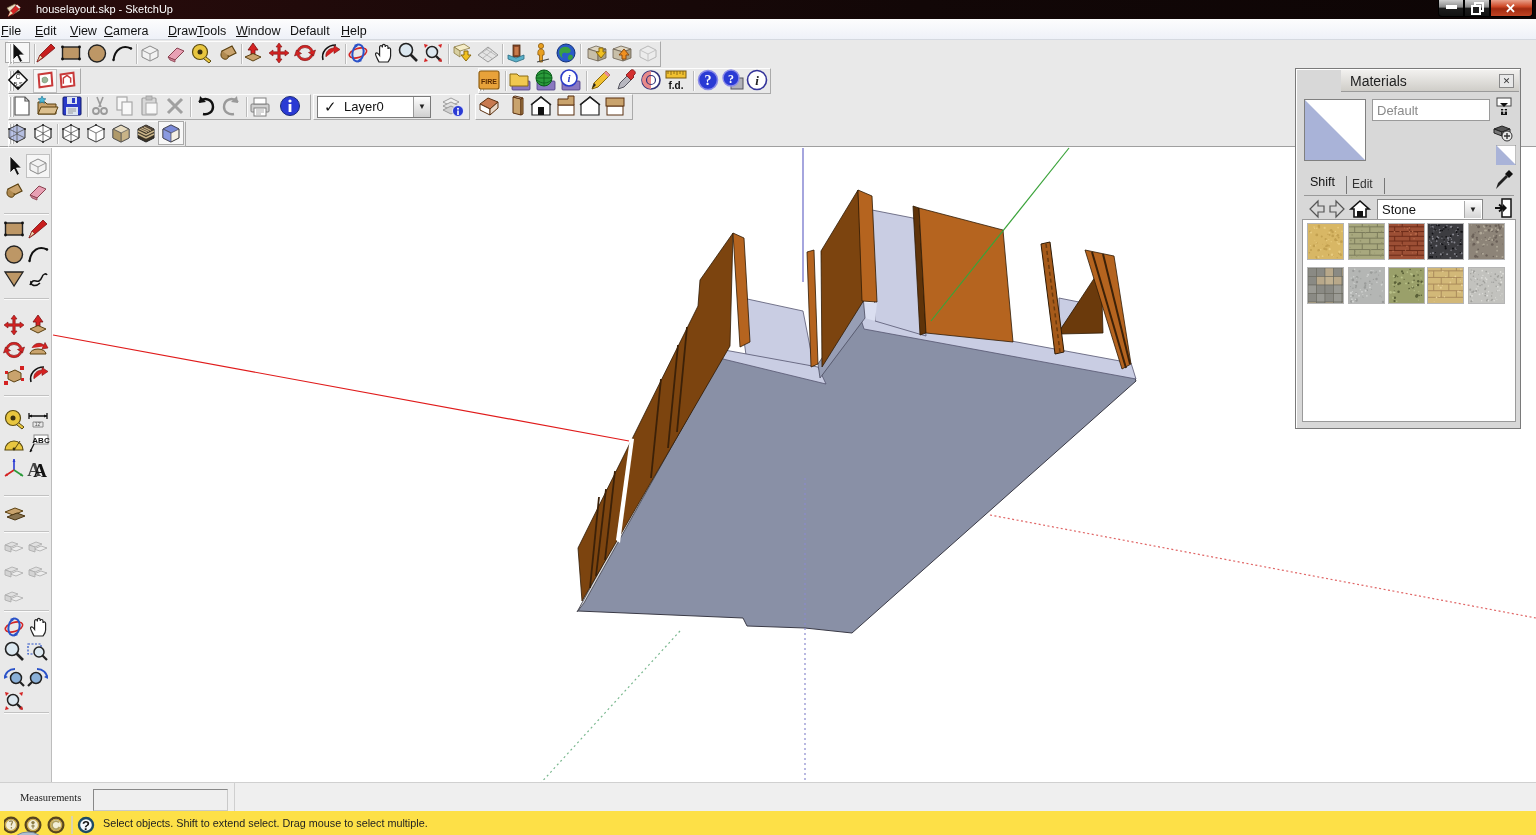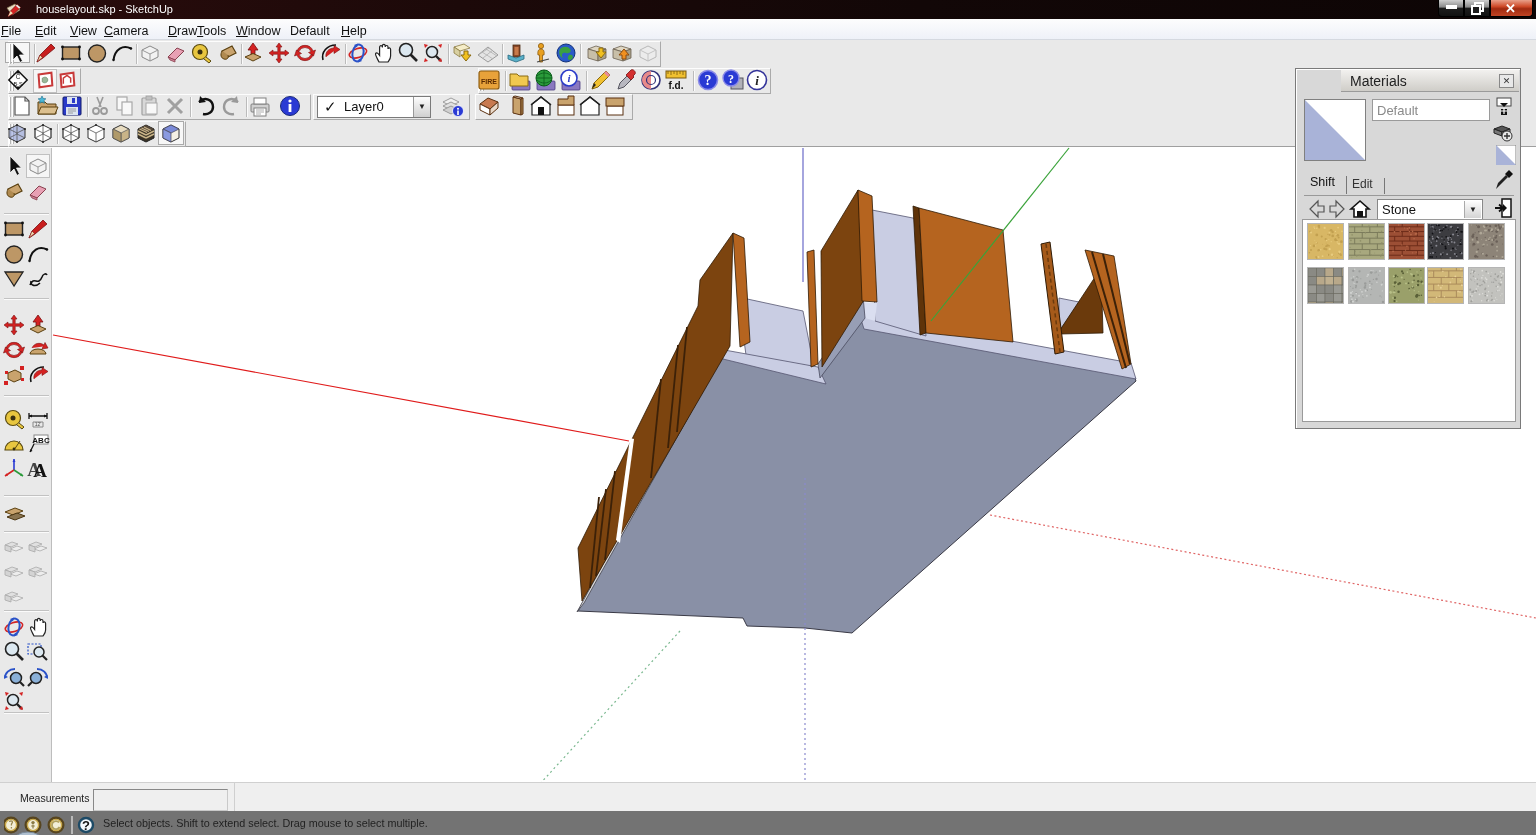--- a/index.html
+++ b/index.html
@@ -25,26 +25,26 @@
 
 #toolzone { position:absolute; left:0; top:40px; width:1536px; height:107px; background:#e9e9e9; border-bottom:1px solid #9f9f9f; }
 .tb { position:absolute; background:#e9e9e9; border:1px solid #fdfdfd; border-right-color:#aaa; border-bottom-color:#aaa; }
 .icon { position:absolute; width:24px; height:24px; }
 .vsep { position:absolute; width:2px; border-left:1px solid #bbb; border-right:1px solid #fbfbfb; }
 
 #leftbar { position:absolute; left:0; top:148px; width:52px; height:634px; background:#e9e9e9; border-right:1px solid #bdbdbd; }
 
 #canvas { position:absolute; left:52px; top:148px; width:1484px; height:634px; background:#fff; }
 
-#measure { position:absolute; left:0; top:782px; width:1536px; height:29px; background:#efefef; border-top:1px solid #d0d0d0; }
+#measure { position:absolute; left:0; top:782px; width:1536px; height:29px; background:#efefef; border-top:1px solid #d0d0d0;font-family:Liberation Serif, serif; }
 #measure .lbl { position:absolute; left:20px; top:9px; font-size:10.5px; color:#222; }
 #measure .box { position:absolute; left:93px; top:6px; width:135px; height:22px; background:#efefef; border:1px solid #888; border-bottom-color:#c9c9c9; border-right-color:#c9c9c9; }
 #measure .sep { position:absolute; left:234px; top:0px; height:29px; width:1px; background:#cfcfcf; }
 
-#status { position:absolute; left:0; top:811px; width:1536px; height:24px; background:#737373; }
+#status { position:absolute; left:0; top:811px; width:1536px; height:24px; background:#fde047; }
 #status .txt { position:absolute; left:103px; top:6px; font-size:10.8px; color:#222; }
 
 #mat { position:absolute; left:1295px; top:68px; width:226px; height:361px; background:#d8d8d8;
   border:1px solid #7a7a7a; box-shadow:inset 1px 1px 0 #fff; }
 #mat .title { position:absolute; left:1px; top:1px; right:1px; height:22px;
   background:linear-gradient(#f2f1ef,#cfcdc8); border-bottom:1px solid #9a9a9a;margin-left:44px; }
 #mat .title span { position:absolute; left:9px; top:3px; font-size:14px; color:#222; }
 #mat .close { position:absolute; right:5px; top:4px; width:15px; height:14px; background:#e8e8e8; border:1px solid #888; font-size:9px; text-align:center; line-height:13px; color:#333; }
 #mat .preview { position:absolute; left:8px; top:30px; width:62px; height:62px; background:#fff; border:1px solid #808080; }
 #mat .field { position:absolute; left:76px; top:30px; width:118px; height:22px; background:#fff; border:1px solid #9a9a9a; font-size:13px; color:#8a8a8a; padding:2px 4px; }

